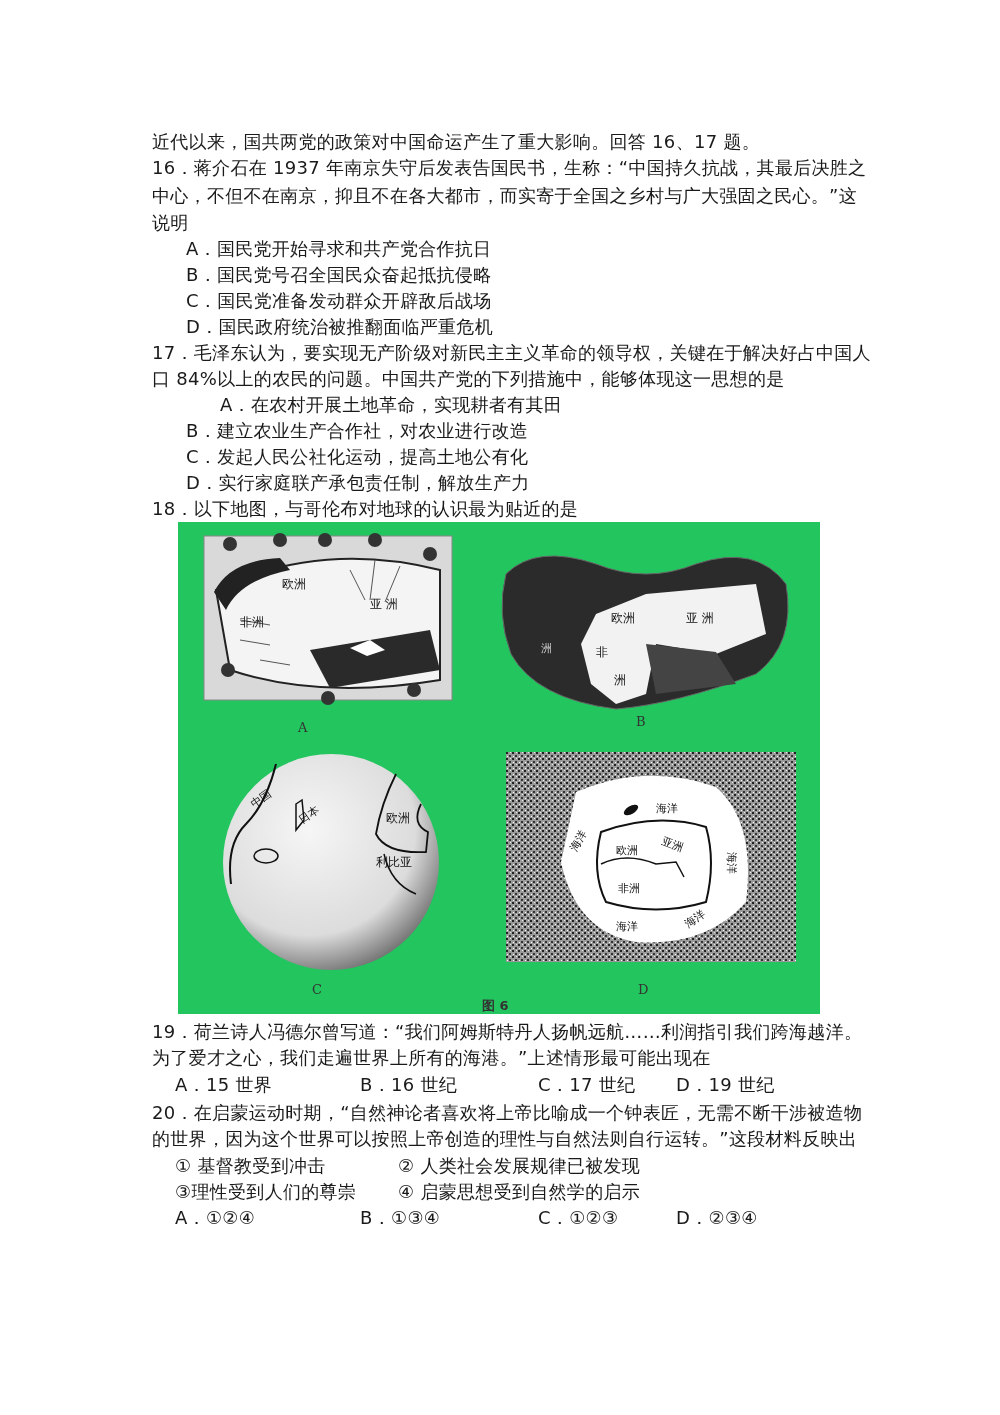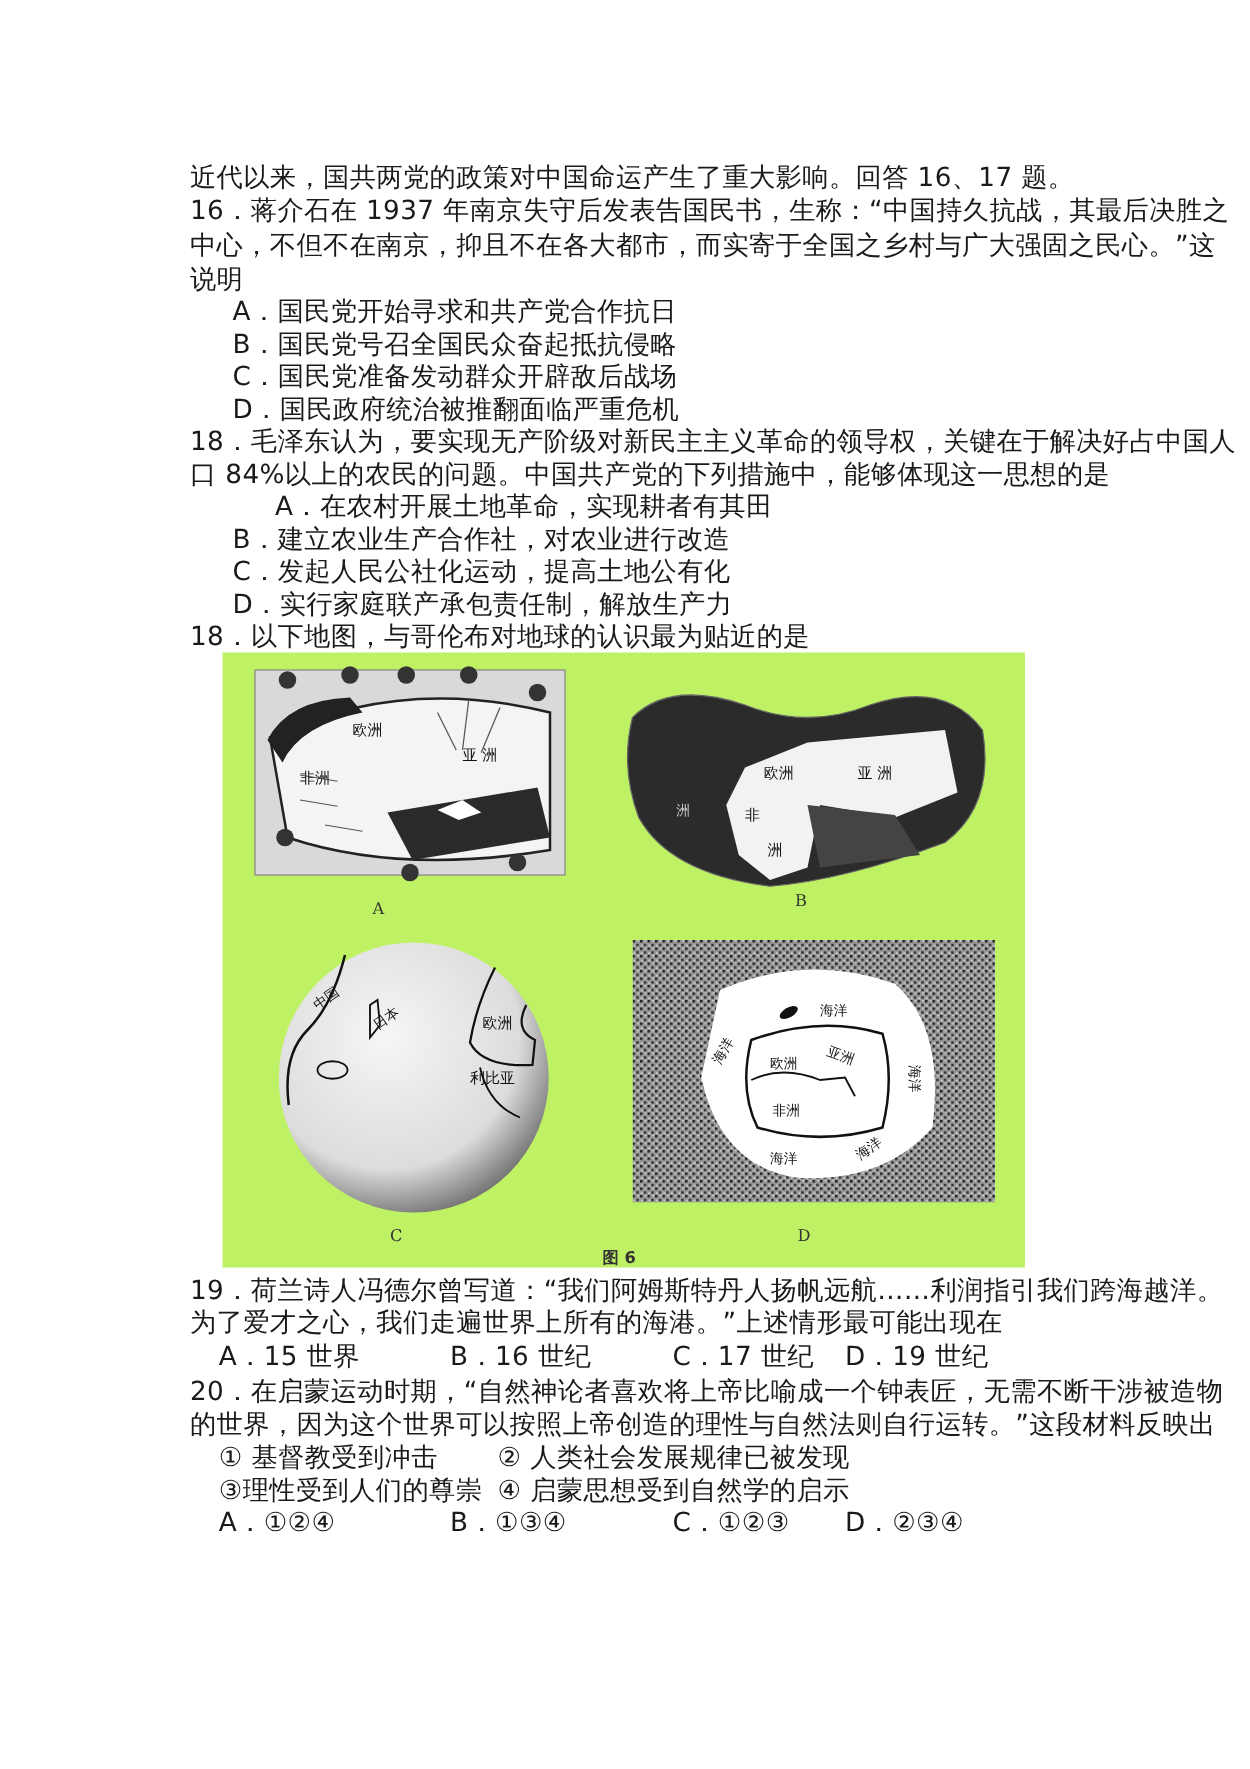--- a/index.html
+++ b/index.html
@@ -2,28 +2,28 @@
 <html><head>
   <meta charset="utf-8">
   <style>
     html, body { margin: 0; padding: 0; background: #ffffff; }
     body {
       width: 1000px; height: 1415px; position: relative; overflow: hidden;
       font-family: "DejaVu Sans", "Liberation Sans", sans-serif;
       color: #1a1a1a;
     }
     .line {
-      position: absolute; left: 152px; font-size: 21px; line-height: 22px;
+      position: absolute; left: 152px; font-size: 18px; line-height: 22px;
       white-space: nowrap; letter-spacing: 0.3px;
     }
     .opt { left: 186px; }
     .opts4 span { position: absolute; top: 0; white-space: nowrap; }
     .figure {
       position: absolute; left: 178px; top: 522px; width: 642px; height: 492px;
-      background: #bef264;
+      background: #22c55e;
     }
     .map { position: absolute; }
     .map-label {
       position: absolute; font-family: "DejaVu Serif", "Liberation Serif", serif;
       font-size: 13px; color: #333;
     }
     .fig-caption {
       position: absolute; left: 304px; top: 475px; font-size: 13px; font-weight: bold; color: #333;
     }
     svg text { font-family: "DejaVu Sans", "Liberation Sans", sans-serif; }
@@ -37,21 +37,21 @@
   <div class="line" style="top:157px;">16．蒋介石在 1937 年南京失守后发表告国民书，生称：“中国持久抗战，其最后决胜之</div>
   <div class="line" style="top:185px;">中心，不但不在南京，抑且不在各大都市，而实寄于全国之乡村与广大强固之民心。”这</div>
   <div class="line" style="top:212px;">说明</div>
   <div class="line opt" style="top:238px;">A．国民党开始寻求和共产党合作抗日</div>
   <div class="line opt" style="top:264px;">B．国民党号召全国民众奋起抵抗侵略</div>
   <div class="line opt" style="top:290px;">C．国民党准备发动群众开辟敌后战场</div>
   <div class="line opt" style="top:316px;">D．国民政府统治被推翻面临严重危机</div>
 </div>
 
 <div>
-  <div class="line" style="top:342px;">18．毛泽东认为，要实现无产阶级对新民主主义革命的领导权，关键在于解决好占中国人</div>
+  <div class="line" style="top:342px;">17．毛泽东认为，要实现无产阶级对新民主主义革命的领导权，关键在于解决好占中国人</div>
   <div class="line" style="top:368px;">口 84%以上的农民的问题。中国共产党的下列措施中，能够体现这一思想的是</div>
   <div class="line opt" style="top:394px;margin-left:34px;">A．在农村开展土地革命，实现耕者有其田</div>
   <div class="line opt" style="top:420px;">B．建立农业生产合作社，对农业进行改造</div>
   <div class="line opt" style="top:446px;">C．发起人民公社化运动，提高土地公有化</div>
   <div class="line opt" style="top:472px;">D．实行家庭联产承包责任制，解放生产力</div>
 </div>
 
 <div class="line" style="top:498px;">18．以下地图，与哥伦布对地球的认识最为贴近的是</div>
 
 <div class="figure">

